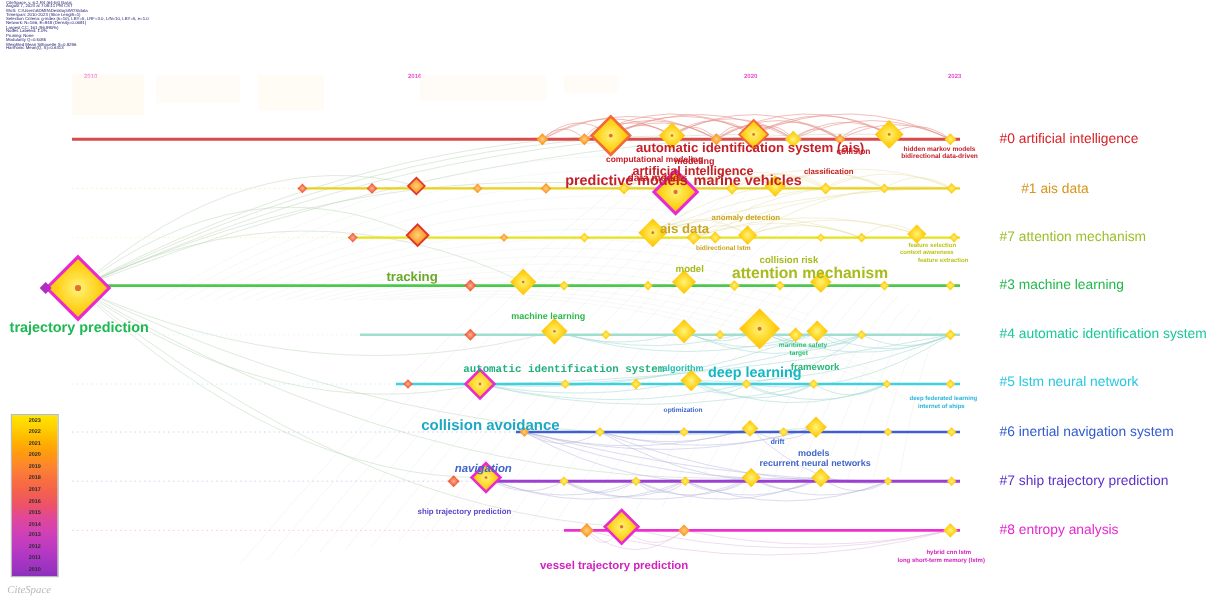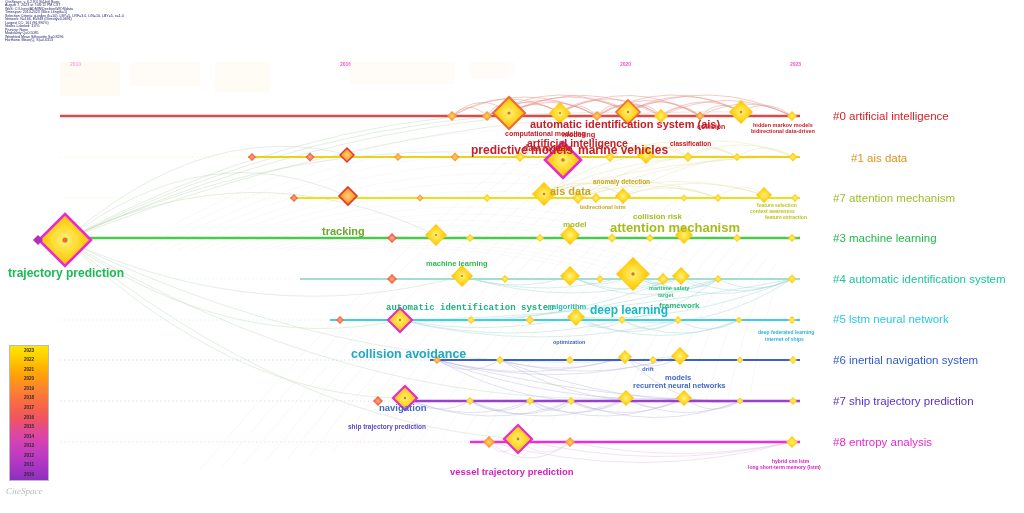--- a/index.html
+++ b/index.html
@@ -407,21 +407,21 @@
       <div class="tlabel" style="left: 649px; top: 285px; font-size: 5.5px; color: rgb(43, 191, 122);">maritime safety</div>
       <div class="tlabel" style="left: 658px; top: 292px; font-size: 5.5px; color: rgb(43, 191, 122);">target</div>
       <div class="tlabel" style="left: 659px; top: 301px; font-size: 8px; color: rgb(43, 184, 122);">framework</div>
       <div class="tlabel" style="left: 351px; top: 347px; font-size: 12.5px; color: rgb(31, 168, 196);">collision avoidance</div>
       <div class="tlabel" style="left: 758px; top: 329px; font-size: 5px; color: rgb(39, 180, 216);">deep federated learning</div>
       <div class="tlabel" style="left: 765px; top: 336px; font-size: 5px; color: rgb(39, 180, 216);">internet of ships</div>
       <div class="tlabel" style="left: 553px; top: 339px; font-size: 5.5px; color: rgb(63, 102, 200);">optimization</div>
       <div class="tlabel" style="left: 642px; top: 366px; font-size: 6px; color: rgb(63, 102, 200);">drift</div>
       <div class="tlabel" style="left: 665px; top: 373px; font-size: 7.5px; color: rgb(63, 102, 200);">models</div>
       <div class="tlabel" style="left: 633px; top: 381px; font-size: 7.5px; color: rgb(63, 102, 200);">recurrent neural networks</div>
-      <div class="tlabel" style="left: 379px; top: 402px; font-size: 9.5px; color: rgb(63, 102, 200);">navigation</div>
+      <div class="tlabel" style="left: 379px; top: 385px; font-size: 9.5px; color: rgb(63, 102, 200); font-style: italic;">navigation</div>
       <div class="tlabel" style="left: 348px; top: 423px; font-size: 6.5px; color: rgb(91, 70, 200);">ship trajectory prediction</div>
       <div class="tlabel" style="left: 450px; top: 466px; font-size: 9.5px; color: rgb(209, 34, 192);">vessel trajectory prediction</div>
       <div class="tlabel" style="left: 772px; top: 458px; font-size: 5px; color: rgb(209, 34, 192);">hybrid cnn lstm</div>
       <div class="tlabel" style="left: 748px; top: 464px; font-size: 5px; color: rgb(209, 34, 192);">long short-term memory (lstm)</div>
     </div>
 
   <div id="clusterLayer">
       <div class="clabel" style="left: 833px; top: 110px; color: rgb(216, 31, 38);">#0 artificial intelligence</div>
       <div class="clabel" style="left: 833px; top: 152px; color: rgb(216, 148, 27); margin-left: 18px;">#1 ais data</div>
       <div class="clabel" style="left: 833px; top: 192px; color: rgb(155, 191, 42);">#7 attention mechanism</div>

